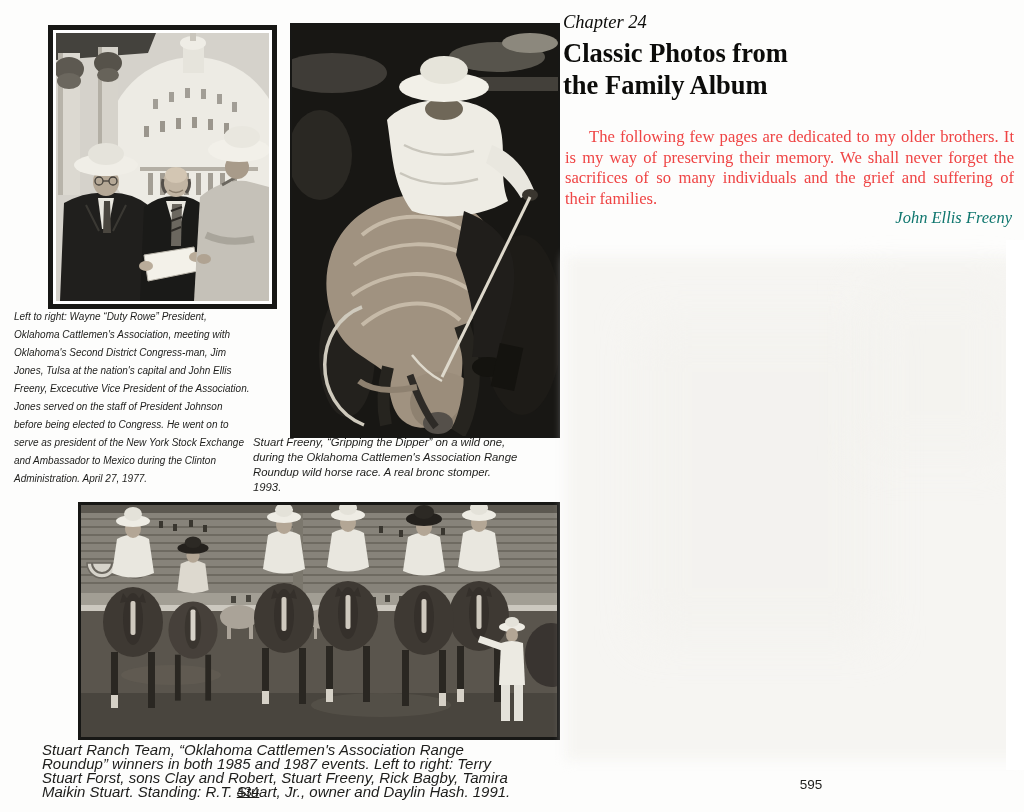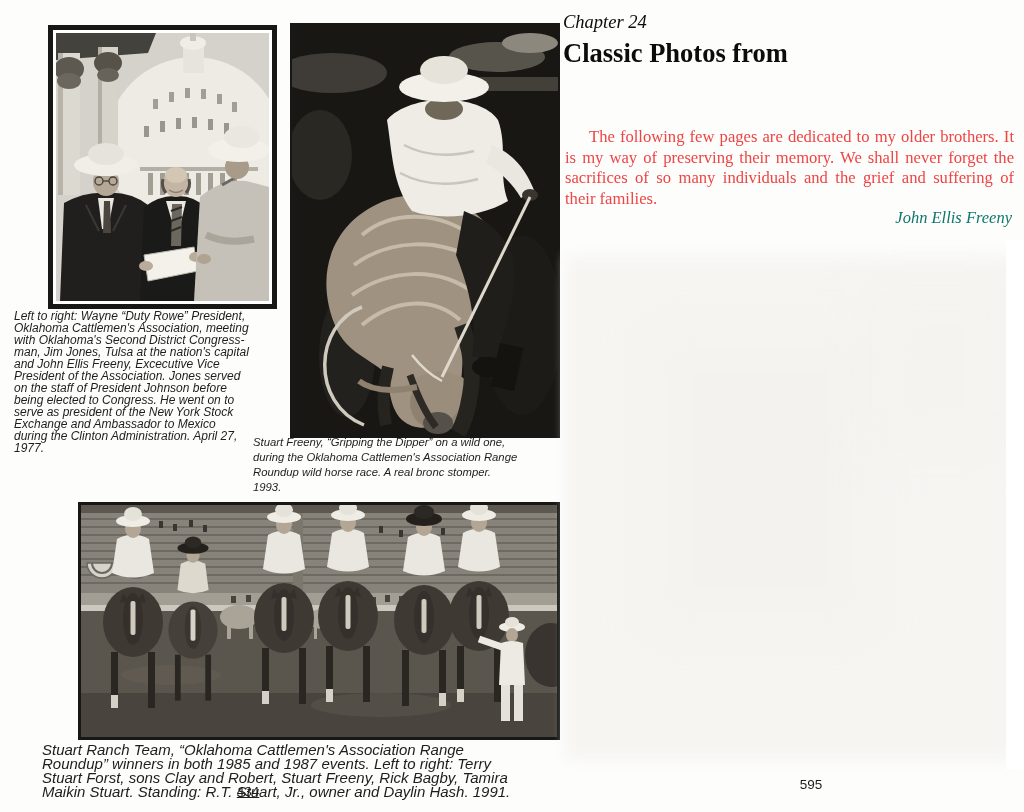--- a/index.html
+++ b/index.html
@@ -5,21 +5,21 @@
   html,body{margin:0;padding:0;background:#e9e7e4;}
   .spread{position:relative;width:1024px;height:812px;background:#fdfdfc;overflow:hidden;
           font-family:"Liberation Sans",sans-serif;}
   
   .photo-frame{position:absolute;box-sizing:border-box;background:#fff;}
   .frame-capitol{left:8px;top:9px;width:229px;height:284px;border:5px solid #171715;padding:3px;}
   .frame-bronc{left:250px;top:7px;width:270px;height:415px;border:2px solid #171715;padding:0;}
   .frame-ranch{left:38px;top:486px;width:482px;height:238px;border:3px solid #171715;padding:0;}
   .photo-frame svg{display:block;width:100%;height:100%;}
   .caption{position:absolute;font-style:italic;color:#1d1d1b;letter-spacing:0;}
-  .cap-capitol{left:14px;top:298px;width:237px;font-size:12px;line-height:12px;}
+  .cap-capitol{left:14px;top:298px;width:237px;font-size:10px;line-height:18px;}
   .cap-bronc{left:253px;top:424px;width:268px;font-size:11.3px;line-height:15px;}
   .cap-ranch{left:42px;top:728px;width:470px;font-size:15px;line-height:14px;}
   .pgnum{position:absolute;font-size:13.5px;color:#1e1e1c;width:44px;text-align:center;}
   .pg-434{left:226px;top:784px;text-decoration:underline;}
   .pg-435{left:789px;top:777px;}
   
   .right-head{position:absolute;left:563px;top:12px;width:460px;text-align:left;
               font-family:"Liberation Serif",serif;color:#0c0c0a;}
   .chapter-label{font-style:italic;font-size:18.5px;margin:0 0 4px 0;}
   .chapter-title{font-weight:bold;font-size:26.5px;line-height:32px;margin:0;}
@@ -309,20 +309,21 @@
   <section>
     <div class="artifact art-a"></div>
     <div class="artifact art-b"></div>
     <div class="artifact art-c"></div>
     <div class="artifact art-d"></div>
 
     <header class="right-head">
       <div class="chapter-label">Chapter 24</div>
       <h1 class="chapter-title">
         <div>Classic Photos from</div>
+        <div>the Family Album</div>
       </h1>
     </header>
 
     <p class="intro">The following few pages are dedicated to my older brothers. It is my way of preserving their memory. We shall never forget the sacrifices of so many individuals and the grief and suffering of their families.</p>
 
     <div class="attribution">John Ellis Freeny</div>
 
     <div class="pgnum pg-435">595</div>
   </section>
 

